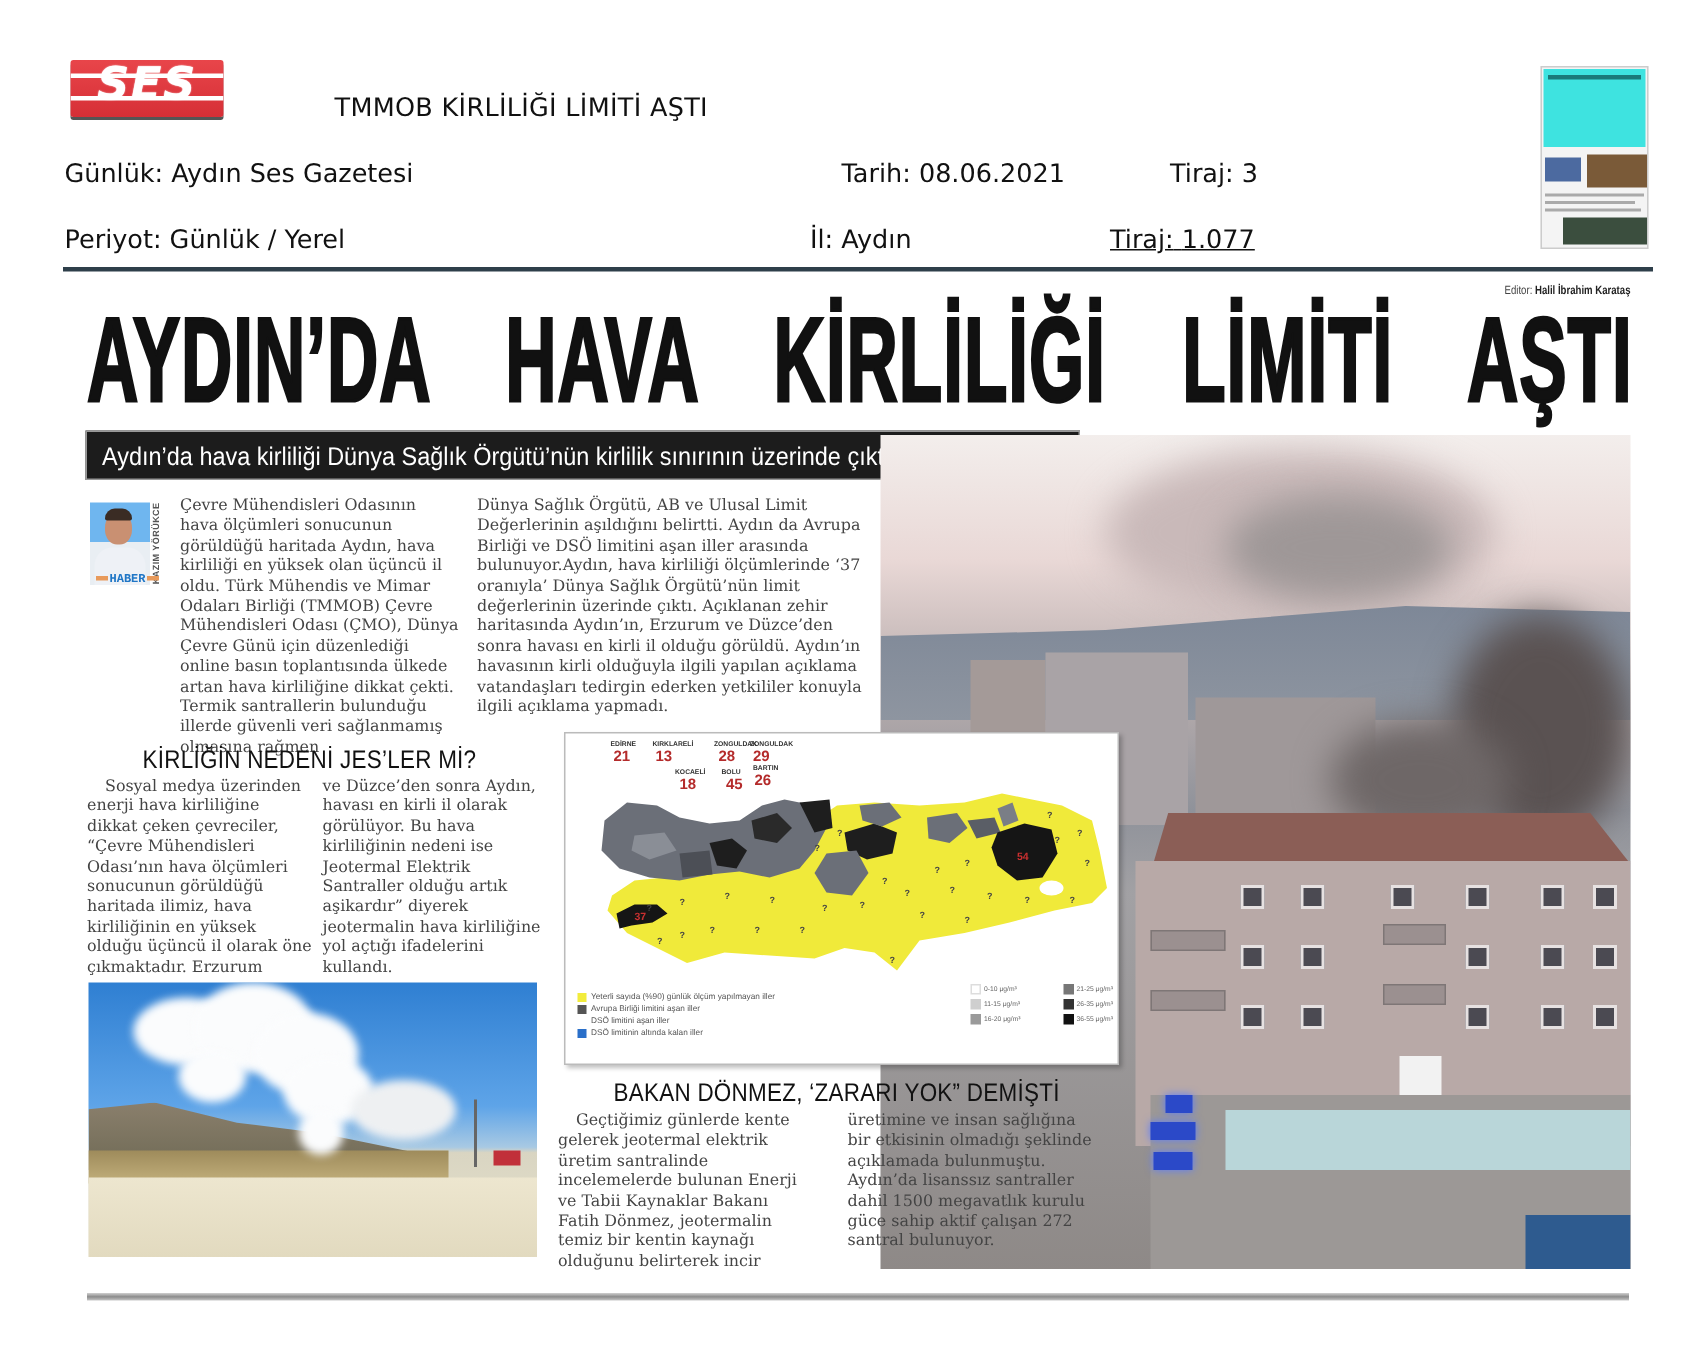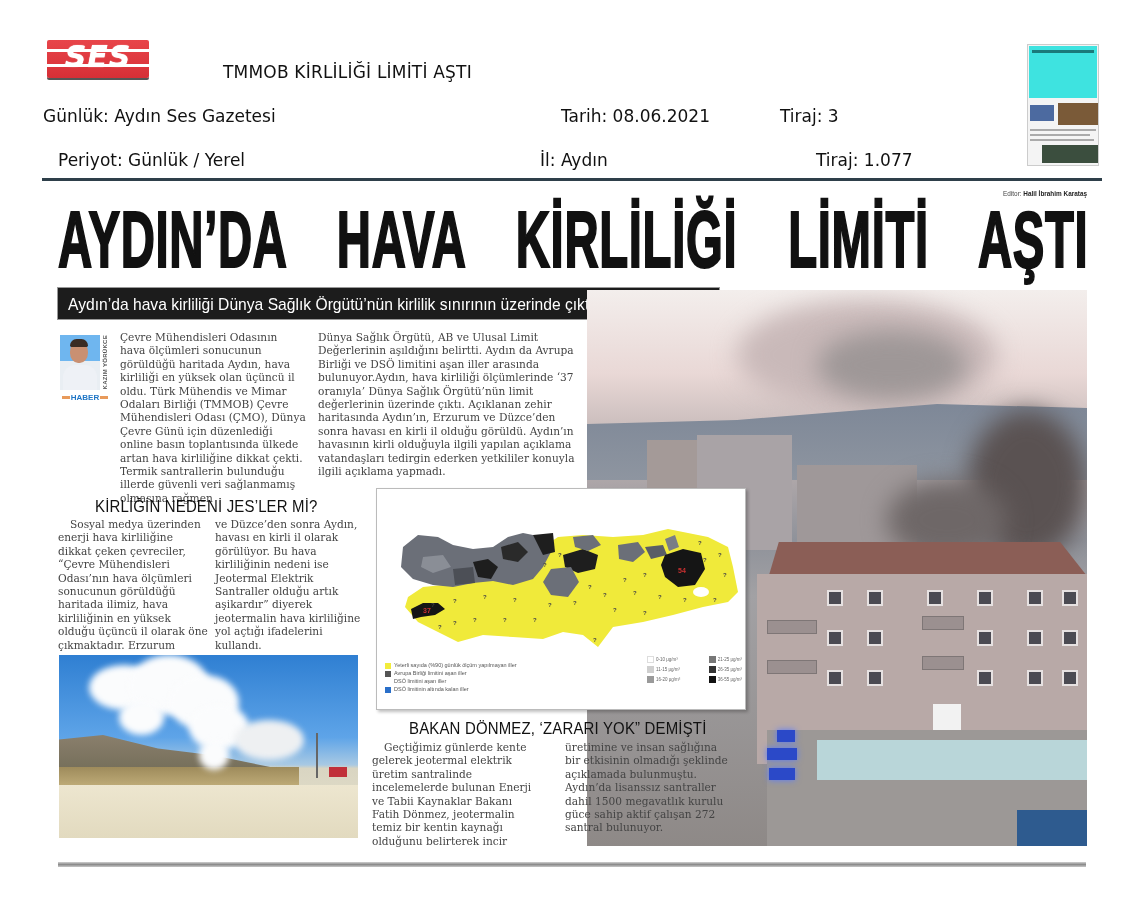--- a/index.html
+++ b/index.html
@@ -11,25 +11,25 @@
     background: linear-gradient(#e8454a, #d62f36); border-radius: 2px; box-shadow: 0 2px 0 #555; overflow: hidden; }
   .logo .stripe { position: absolute; left: 0; right: 0; height: 3px; background: #fff; }
   .logo .s1 { top: 9px; } .logo .s2 { top: 24px; }
   .logo .word { position: absolute; left: 0; right: 0; top: 1px; text-align: center; font-family: "DejaVu Sans", sans-serif;
     font-weight: 900; font-size: 30px; color: #fff; letter-spacing: 1px; font-style: italic; line-height: 32px;
     text-shadow: 0 0 1px #fff; }
 
   .clip-title { position: absolute; left: 223px; top: 62px; font-family: "DejaVu Sans", sans-serif; font-size: 17px; color: #111; letter-spacing: 0.2px; }
   .meta { position: absolute; font-family: "DejaVu Sans", sans-serif; font-size: 17px; color: #111; white-space: nowrap; }
   .m-yayin { left: 43px; top: 106px; }
-  .m-periyot { left: 58px; top: 150px; }
+  .m-periyot { left: 43px; top: 150px; }
   .m-tarih { left: 561px; top: 106px; }
   .m-il { left: 540px; top: 150px; }
   .m-sayfa { left: 780px; top: 106px; }
-  .m-tiraj { left: 816px; top: 150px; }
+  .m-tiraj { left: 740px; top: 150px; text-decoration: underline; }
 
   .thumb { position: absolute; left: 1027px; top: 44px; width: 72px; height: 122px; background: #f4f4f4; border: 1px solid #ccc; }
   .thumb .cy { position: absolute; left: 1px; top: 1px; right: 1px; height: 52px; background: #3ee3e0; }
   .thumb .cy b { position: absolute; left: 3px; top: 4px; right: 3px; height: 3px; background: #1a7a7a; }
   .thumb .ph1 { position: absolute; left: 30px; top: 58px; width: 40px; height: 22px; background: #7a5a38; }
   .thumb .ph2 { position: absolute; left: 2px; top: 60px; width: 24px; height: 16px; background: #4c6aa0; }
   .thumb .ph3 { position: absolute; left: 14px; top: 100px; width: 56px; height: 18px; background: #3b4e3e; }
   .thumb .ln { position: absolute; left: 2px; height: 2px; background: #aaa; }
 
   .rule-top { position: absolute; left: 42px; top: 178px; width: 1060px; height: 3px; background: #2e3f4a; }
@@ -51,21 +51,21 @@
   .col1 { position: absolute; left: 58px; top: 331px; width: 248px; }
   .col1 .p1 { padding-left: 62px; }
   .col2 { position: absolute; left: 318px; top: 331px; width: 262px; }
 
   .reporter { position: absolute; left: 58px; top: 333px; width: 56px; height: 74px; }
   .reporter .photo { position: absolute; left: 2px; top: 2px; width: 40px; height: 55px; background: linear-gradient(#6fb6ef 0 48%, #e9eef3 48%); }
   .reporter .head { position: absolute; left: 12px; top: 8px; width: 18px; height: 22px; background: #c99072; border-radius: 50% 50% 45% 45%; }
   .reporter .hair { position: absolute; left: 12px; top: 6px; width: 18px; height: 8px; background: #3a2c24; border-radius: 9px 9px 2px 2px; }
   .reporter .shirt { position: absolute; left: 5px; top: 32px; width: 34px; height: 25px; background: #eef1f6; border-radius: 12px 12px 0 0; }
   .reporter .vert { position: absolute; left: 44px; top: 2px; font-size: 6px; writing-mode: vertical-rl; transform: rotate(180deg); color: #555; font-weight: bold; letter-spacing: 0.3px; }
-  .reporter .badge { position: absolute; left: 0; top: 60px; width: 54px; height: 10px; font-size: 8px; font-weight: bold; color: #1f76c6; text-align: center; line-height: 10px; }
+  .reporter .badge { position: absolute; left: 0; top: 49px; width: 54px; height: 10px; font-size: 8px; font-weight: bold; color: #1f76c6; text-align: center; line-height: 10px; font-family: Liberation Mono, monospace; }
   .reporter .badge::before, .reporter .badge::after { content: ""; display: inline-block; width: 8px; height: 3px; background: #e89a5b; vertical-align: middle; margin: 0 1px; }
 
   .sec-title { position: absolute; font-family: "Liberation Sans", sans-serif; font-size: 17px; color: #111; white-space: nowrap; transform: scaleX(0.88); transform-origin: left; letter-spacing: 0.2px; }
   .sec1 { left: 95px; top: 497px; }
   .sec2 { left: 409px; top: 719px; }
   .col3 { position: absolute; left: 58px; top: 518px; width: 150px; }
   .col3 .indent, .col5 .indent { text-indent: 12px; }
   .col4 { position: absolute; left: 215px; top: 518px; width: 150px; }
   .col5 { position: absolute; left: 372px; top: 741px; width: 160px; }
   .col6 { position: absolute; left: 565px; top: 741px; width: 165px; }
@@ -219,20 +219,36 @@
   <div class="laundry"></div>
   <div class="front"></div>
   <div class="frontroof"></div>
   <div class="blue"></div>
   <div class="sign" style="left:190px;top:440px;width:18px;height:12px"></div>
   <div class="sign" style="left:180px;top:458px;width:30px;height:12px"></div>
   <div class="sign" style="left:182px;top:478px;width:26px;height:12px"></div>
 </div>
 
 <div class="map-box">
+  <div class="toplabels">
+    <div class="city-lbl" style="left:30px;top:4px">EDİRNE</div>
+    <div class="city-num" style="left:32px;top:10px">21</div>
+    <div class="city-lbl" style="left:58px;top:4px">KIRKLARELİ</div>
+    <div class="city-num" style="left:60px;top:10px">13</div>
+    <div class="city-lbl" style="left:99px;top:4px">ZONGULDAK</div>
+    <div class="city-num" style="left:102px;top:10px">28</div>
+    <div class="city-lbl" style="left:123px;top:4px">ZONGULDAK</div>
+    <div class="city-num" style="left:125px;top:10px">29</div>
+    <div class="city-lbl" style="left:73px;top:23px">KOCAELİ</div>
+    <div class="city-num" style="left:76px;top:29px">18</div>
+    <div class="city-lbl" style="left:104px;top:23px">BOLU</div>
+    <div class="city-num" style="left:107px;top:29px">45</div>
+    <div class="city-lbl" style="left:125px;top:20px">BARTIN</div>
+    <div class="city-num" style="left:126px;top:26px">26</div>
+  </div>
   <svg class="map-svg" viewBox="0 0 360 150">
 
     <path d="M25 90 L40 80 L60 78 L90 75 L120 70 L150 62 L160 40 L175 30 L200 28 L230 30 L260 28 L285 22 L300 25 L325 30 L345 40 L350 60 L355 85 L345 95 L320 100 L290 108 L260 115 L230 120 L215 140 L200 128 L180 125 L160 132 L130 130 L100 128 L75 135 L55 125 L35 115 L22 100 Z" fill="#f0ea3a"></path>
 
     <path d="M20 40 L35 28 L55 30 L70 38 L90 42 L110 40 L125 30 L140 26 L160 30 L168 45 L160 60 L150 72 L130 78 L110 74 L90 76 L70 80 L50 78 L30 72 L18 60 Z" fill="#6b6f78"></path>
     <path d="M90 55 L105 52 L115 60 L108 72 L95 70 Z" fill="#1e1e1e"></path>
     <path d="M118 40 L135 35 L145 45 L135 55 L120 52 Z" fill="#2a2a2a"></path>
     <path d="M150 28 L170 26 L172 45 L160 48 Z" fill="#1e1e1e"></path>
     <path d="M40 50 L60 48 L68 60 L50 66 L38 60 Z" fill="#8a8e96"></path>
     <path d="M70 62 L90 60 L92 76 L72 78 Z" fill="#4c4f56"></path>

